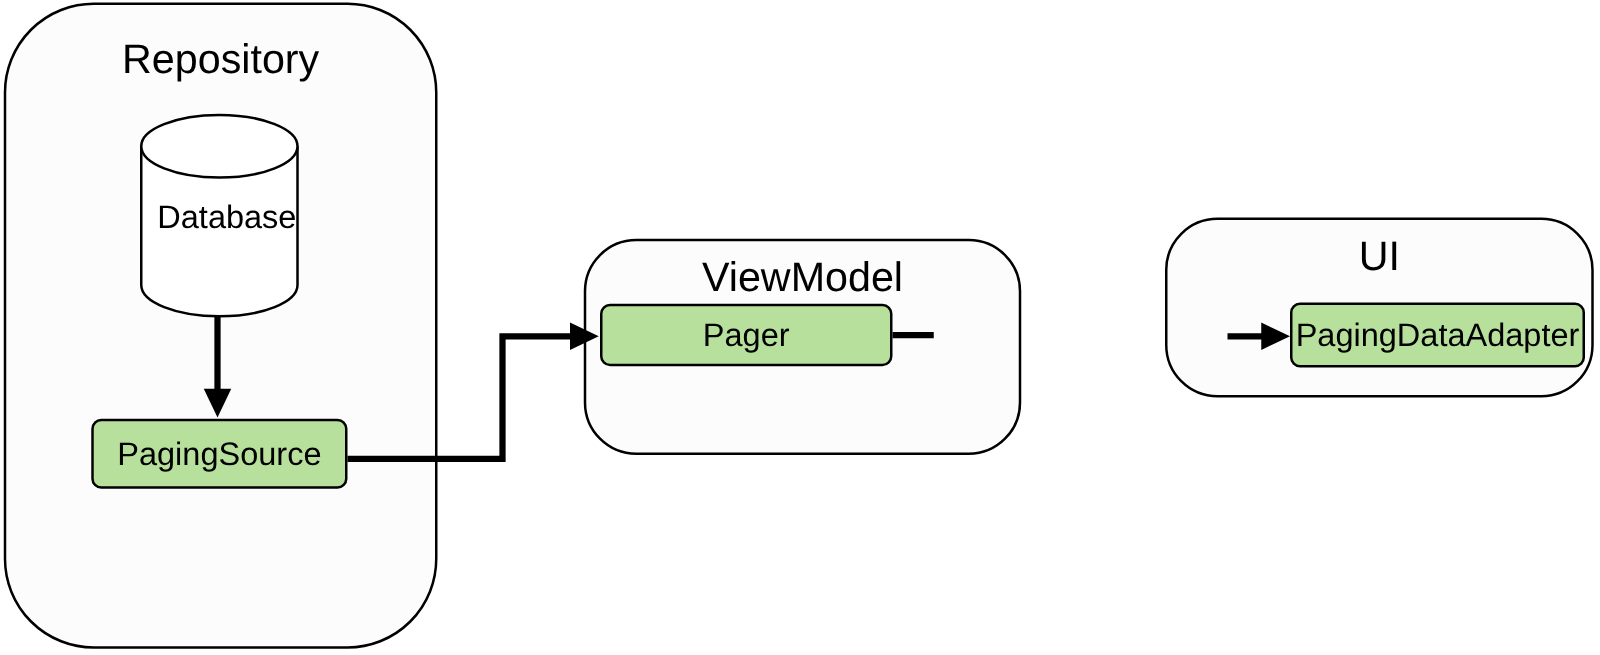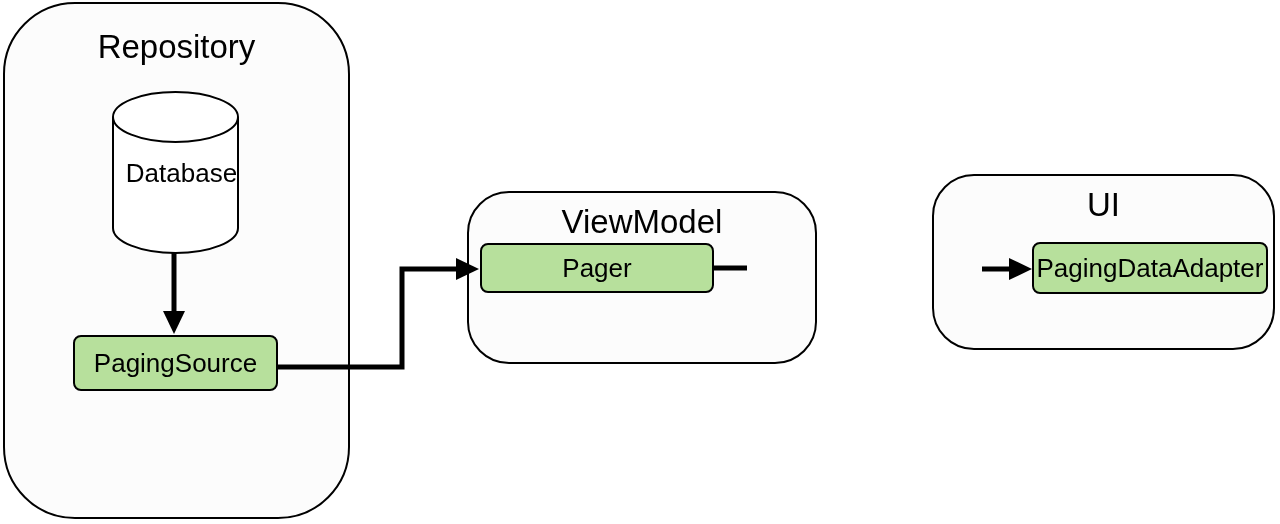--- a/index.html
+++ b/index.html
@@ -21,21 +21,21 @@
   .group-repository {
     left: 3px; top: 2px; width: 347px; height: 517px;
     border-radius: 72px;
   }
   .group-viewmodel {
     left: 467px; top: 175px; width: 350px; height: 173px;
     border-radius: 42px;
     margin-top: 16px;
   }
   .group-ui {
-    left: 932px; top: 174px; width: 343px; height: 176px;
+    left: 932px; top: 174px; width: 343px; height: 144px;
     border-radius: 42px;
   }
   .group-title {
     position: absolute;
     left: 0; right: 0;
     text-align: center;
     font-size: 33px;
     line-height: 1.15;
     color: #000000;
     white-space: nowrap;

